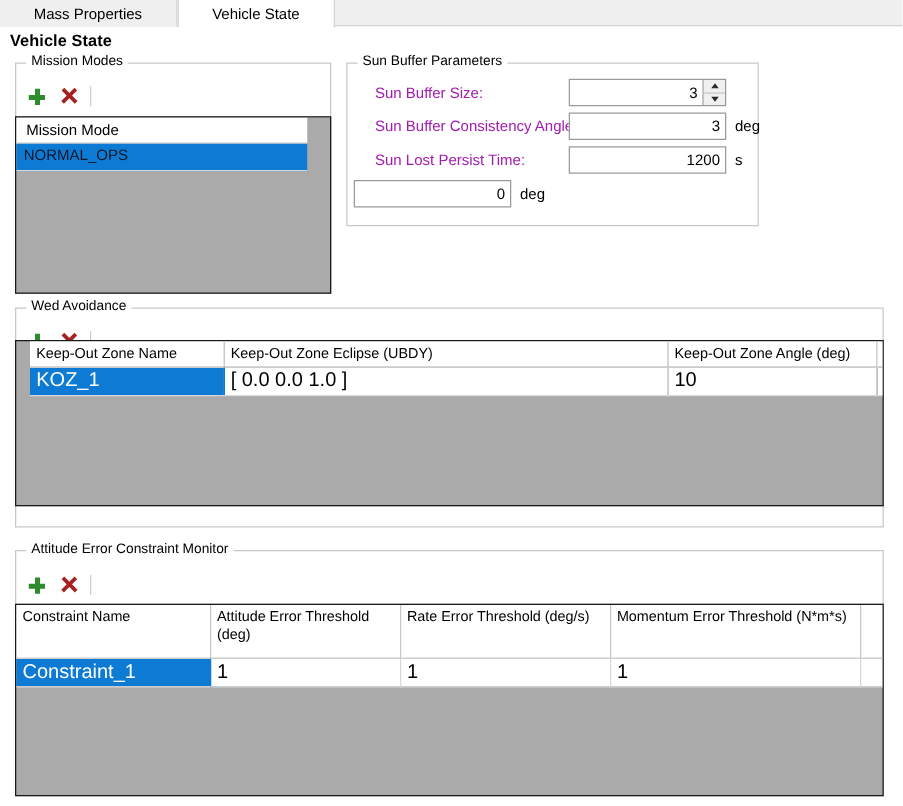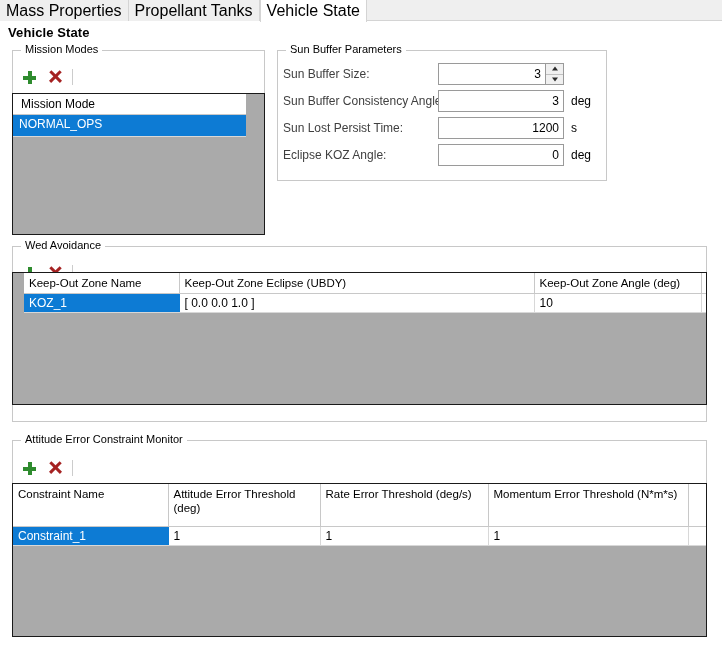--- a/index.html
+++ b/index.html
@@ -28,22 +28,22 @@
     box-sizing: border-box;
   }
   .tabstrip-inner {
     display: flex;
     align-items: stretch;
     height: 21px;
   }
   .tab {
     display: flex;
     align-items: center;
-    padding: 0 6px;
-    font-size: 16px;
+    padding: 0 27px;
+    font-size: 12px;
     line-height: 1;
     color: #000;
     background: #efefef;
     border-right: 1px solid #d4d4d4;
     box-sizing: border-box;
     height: 21px;
     white-space: nowrap;
     cursor: default;
   }
   .tab.selected {
@@ -141,21 +141,22 @@
   
   .field-row {
     position: absolute;
     display: flex;
     align-items: center;
     height: 22px;
   }
   .field-label {
     font-size: 12px;
     white-space: nowrap;
-    color: #404040;
+    color: #a21caf;
+    margin-left: 17px;
   }
   .field-input {
     box-sizing: border-box;
     border: 1px solid #9a9a9a;
     background: #ffffff;
     height: 22px;
     font-family: "Liberation Sans", sans-serif;
     font-size: 12px;
     text-align: right;
     padding: 0 4px;
@@ -239,21 +240,21 @@
     text-align: left;
     padding: 3px 5px;
     vertical-align: top;
     color: #000;
     line-height: 1.25;
   }
   .grid-table td {
     background: #ffffff;
     border-right: 1px solid #d8d8d8;
     border-bottom: 1px solid #d8d8d8;
-    font-size: 12px;
+    font-size: 16px;
     text-align: left;
     padding: 2px 5px;
     color: #000;
     white-space: nowrap;
     overflow: hidden;
   }
   .grid-table td.selected-cell {
     background: #0d7bd4;
     color: #ffffff;
     border-right: 1px solid #0d7bd4;
@@ -290,37 +291,34 @@
     white-space: nowrap;
     overflow: hidden;
   }
   .list-cell.header {
     font-size: 12px;
     border-bottom: 1px solid #c8c8c8;
     padding: 3px 8px;
   }
   .list-cell.selected-cell {
     background: #0d7bd4;
-    color: #ffffff;
+    color: #0f172a;
   }
   .list-gutter {
     box-sizing: border-box;
     background: #aaaaaa;
   }
 </style>
 </head>
 <body>
 
 <div class="tabstrip">
   <div class="tabstrip-inner">
     <div class="tab">
       <span>Mass Properties</span>
-    </div>
-    <div class="tab">
-      <span>Propellant Tanks</span>
     </div>
     <div class="tab selected">
       <span>Vehicle State</span>
     </div>
   </div>
 </div>
 
 <div class="page-title">Vehicle State</div>
 
 <div class="group" style="left:12px; top:50px; width:253px; height:185px;">
@@ -369,21 +367,20 @@
   <span class="field-unit">deg</span>
 </div>
 
 <div class="field-row" style="left:283px; top:117px;">
   <span class="field-label" style="width:155px;">Sun Lost Persist Time:</span>
   <span class="field-input" style="width:126px;">1200</span>
   <span class="field-unit">s</span>
 </div>
 
 <div class="field-row" style="left:283px; top:144px;">
-  <span class="field-label" style="width:155px;">Eclipse KOZ Angle:</span>
   <span class="field-input" style="width:126px;">0</span>
   <span class="field-unit">deg</span>
 </div>
 
 <div class="group" style="left:12px; top:246px; width:695px; height:176px;">
   <span class="legend">Wed Avoidance</span>
 </div>
 
 <div class="toolbar" style="left:16px; top:260px;">
   <div class="tb-btn">

